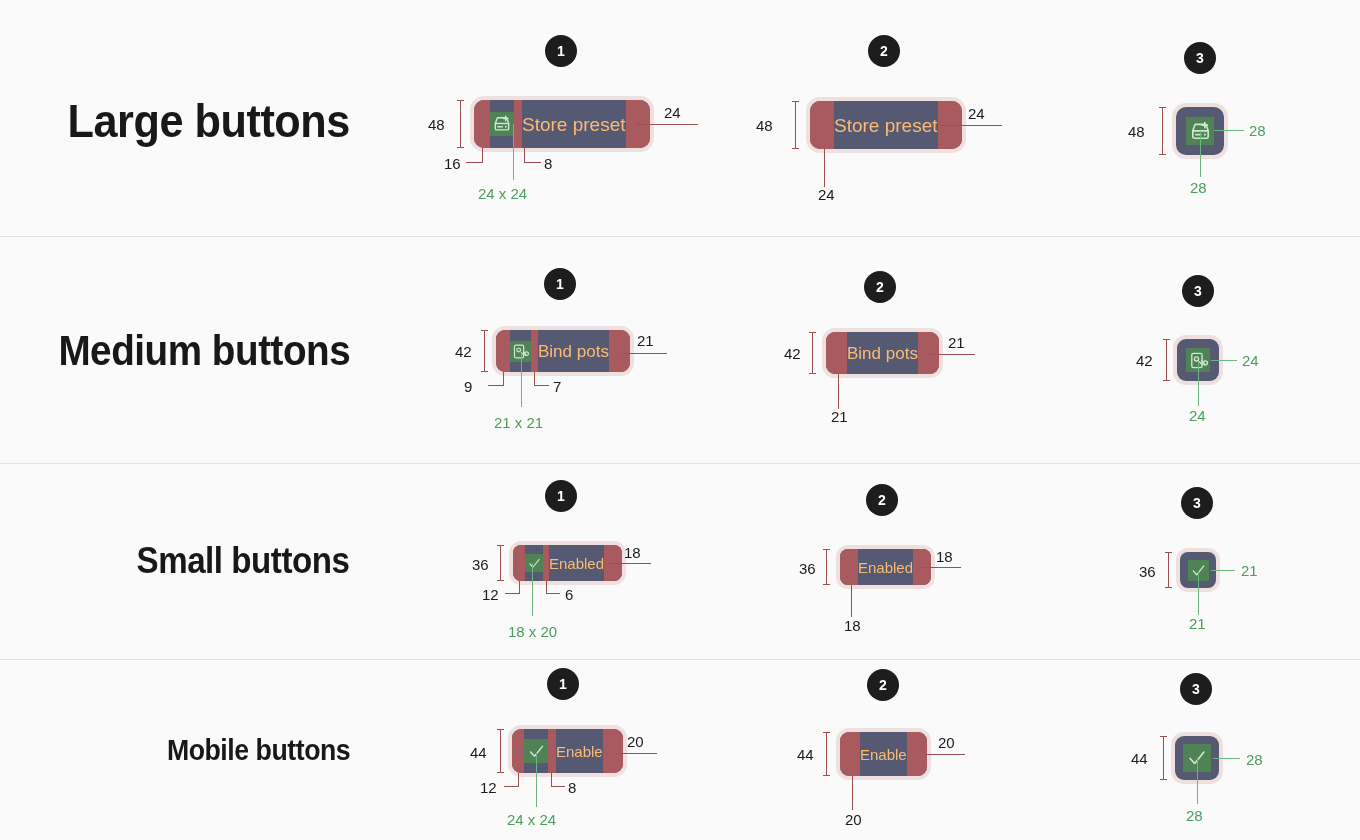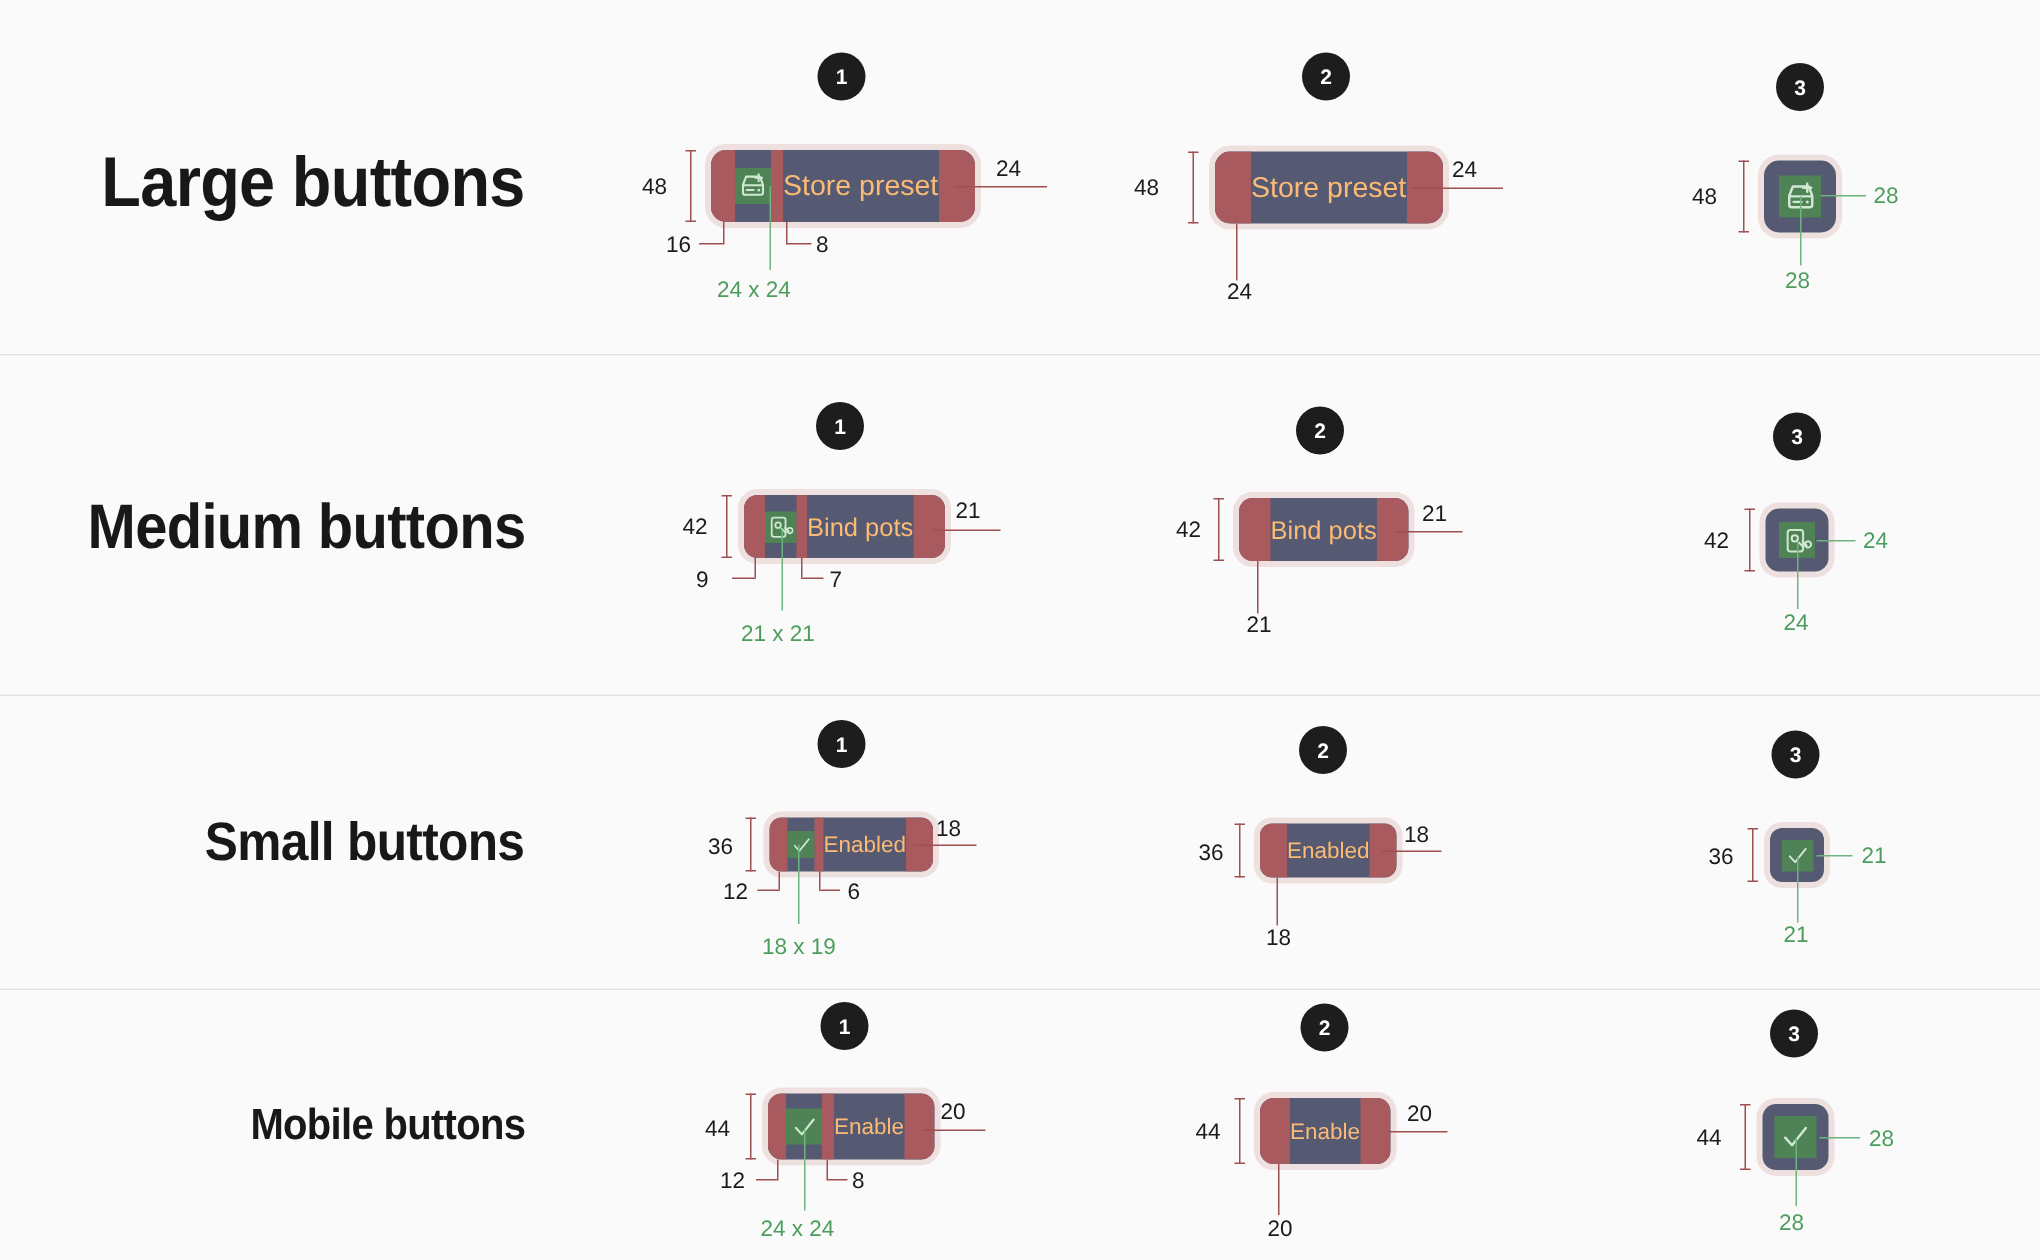--- a/index.html
+++ b/index.html
@@ -290,21 +290,21 @@
     <div class="ann" style="left:472px;top:93px;">36</div>
     <div class="mline v" style="left:519px;top:117px;height:12px;"></div>
     <div class="mline h" style="left:505px;top:129px;width:15px;"></div>
     <div class="ann" style="left:482px;top:123px;">12</div>
     <div class="mline v" style="left:546px;top:117px;height:12px;"></div>
     <div class="mline h" style="left:546px;top:129px;width:14px;"></div>
     <div class="ann" style="left:565px;top:123px;">6</div>
     <div class="mline h" style="left:609px;top:99px;width:42px;"></div>
     <div class="ann" style="left:624px;top:81px;">18</div>
     <div class="mline v green-l" style="left:532px;top:99px;height:53px;"></div>
-    <div class="ann green" style="left:508px;top:160px;">18 x 19</div>
+    <div class="ann green" style="left:508px;top:160px;">18 x 20</div>
 
     <div class="badge" style="left:866px;top:20px;">2</div>
     <div class="variant" style="left:840px;top:85px;">
       <div class="btn" style="height:36px;border-radius:8px;">
         <div class="pad" style="width:18px;"></div>
         <div class="btn-label" style="font-size:15px;">Enabled</div>
         <div class="pad" style="width:18px;"></div>
       </div>
     </div>
     <div class="caliper" style="left:826px;top:85px;height:36px;"></div>

